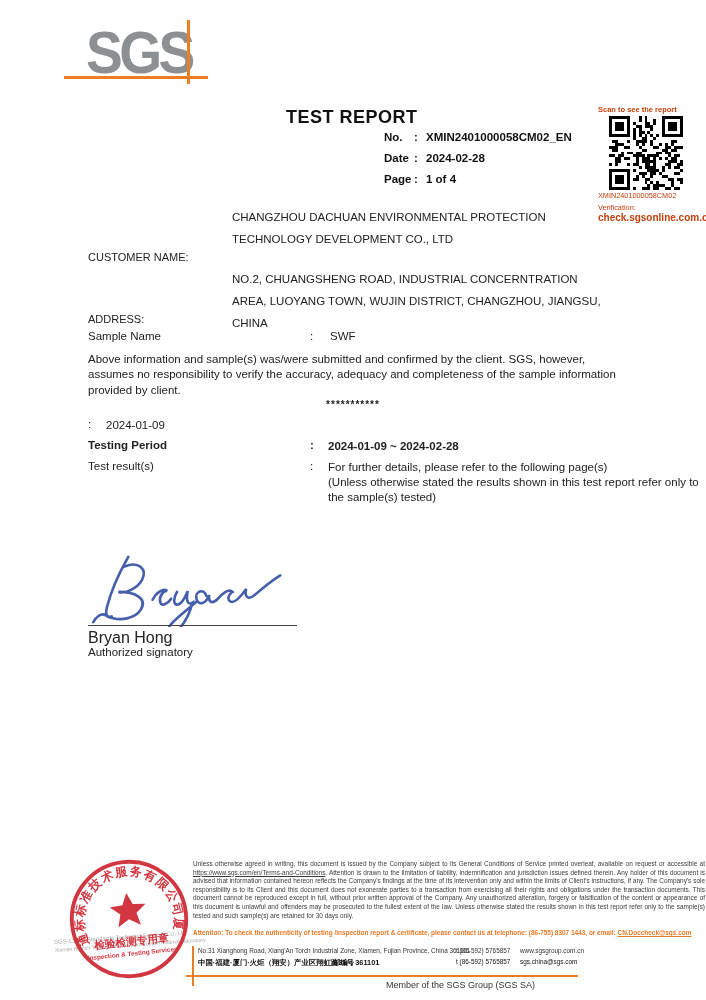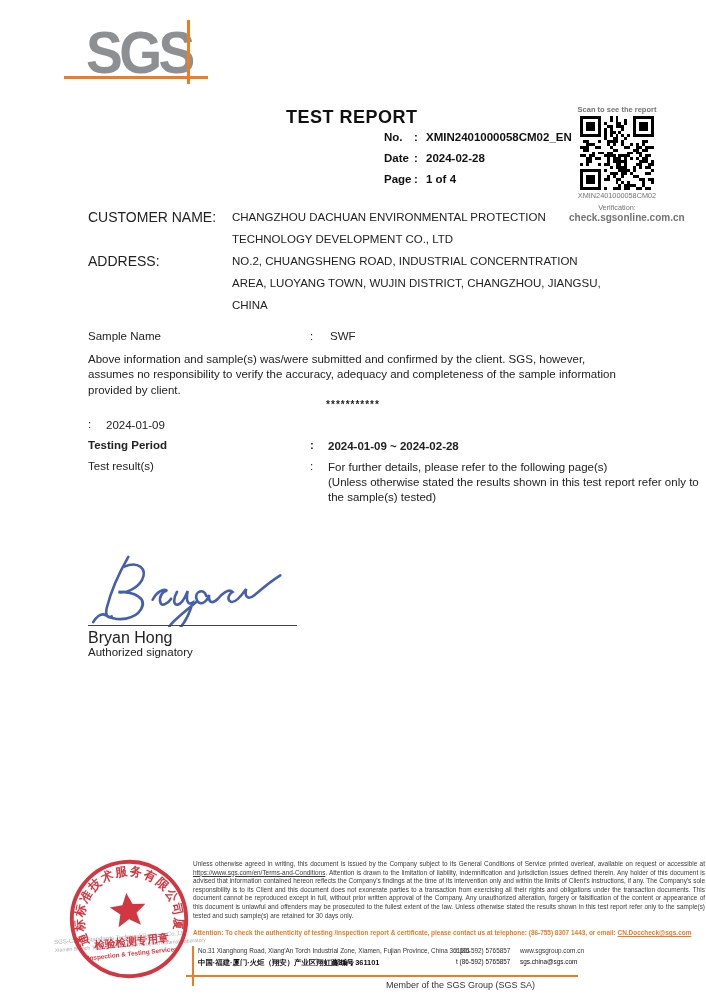--- a/index.html
+++ b/index.html
@@ -14,29 +14,29 @@
   .logo-vline { position:absolute; left:187px; top:20px; width:3px; height:64px; background:#ed7d23; }
 
   .doc-title { position:absolute; left:286px; top:107px; font-size:18px; font-weight:bold;
                letter-spacing:.5px; color:#111; }
   .hdr-rows { position:absolute; left:370px; top:131px; font-size:11.5px; font-weight:bold; color:#111; }
   .hdr-row { display:flex; margin-bottom:9px; }
   .hdr-row .hl { width:30px;margin-left:14px; }
   .hdr-row .hc { width:12px; }
 
   
-  .qr-block { position:absolute; left:569px; top:105px; width:96px; text-align:center; color:#737373; }
+  .qr-block { position:absolute; left:598px; top:105px; width:96px; text-align:left; color:#c2410c; }
   .qr-hint { font-size:7.5px; font-weight:bold; margin-bottom:2px; white-space:nowrap; }
   .qr-svg { width:74px; height:74px; shape-rendering:crispEdges; display:block; margin:0 auto; }
   .qr-code-text { font-size:7.3px; margin-top:1px; white-space:nowrap; }
   .qr-verif { font-size:7.3px; margin-top:3px; }
   .qr-url { font-size:10px;font-weight:bold; }
   .cust-block { position:absolute; left:88px; top:206px; width:560px; }
   .cust-row { display:flex; }
-  .cust-row .c-lbl { width:144px; font-size:14px; line-height:22px; }
+  .cust-row .c-lbl { width:144px; font-size:11px; line-height:22px;margin-top:40px; }
   .cust-row .c-val { width:380px; font-size:11.5px; line-height:22px; }
 
   .sample-row { position:absolute; left:88px; top:330px; display:flex; font-size:11.5px; }
   .sample-row .s-lbl { width:222px; }
   .sample-row .s-col { width:20px; }
 
   .disclaimer { position:absolute; left:88px; top:352px; width:528px; font-size:11.5px; line-height:15.4px; }
   .stars { position:absolute; left:0; top:399px; width:706px; text-align:center;
            font-size:10px; font-weight:bold; letter-spacing:1px; }
 

